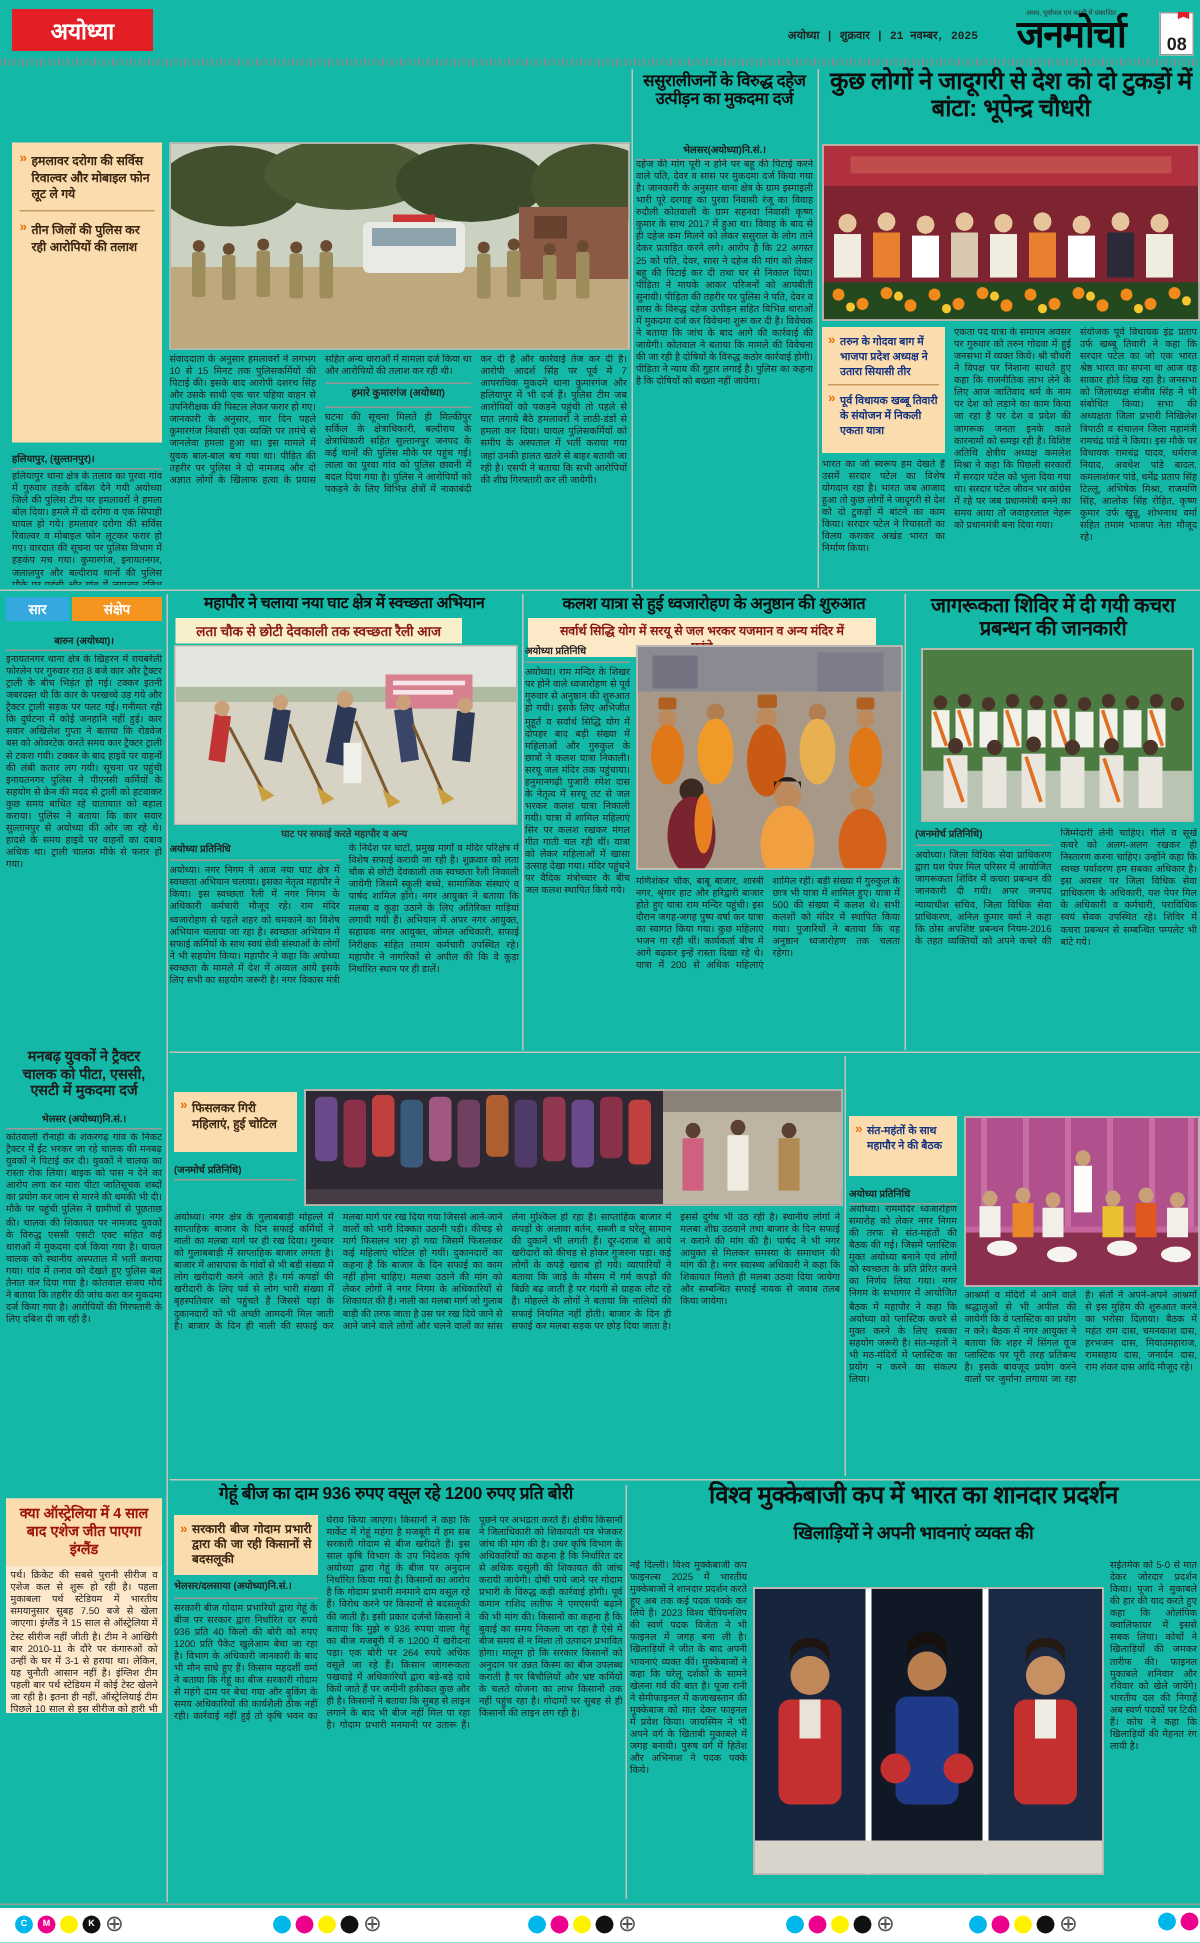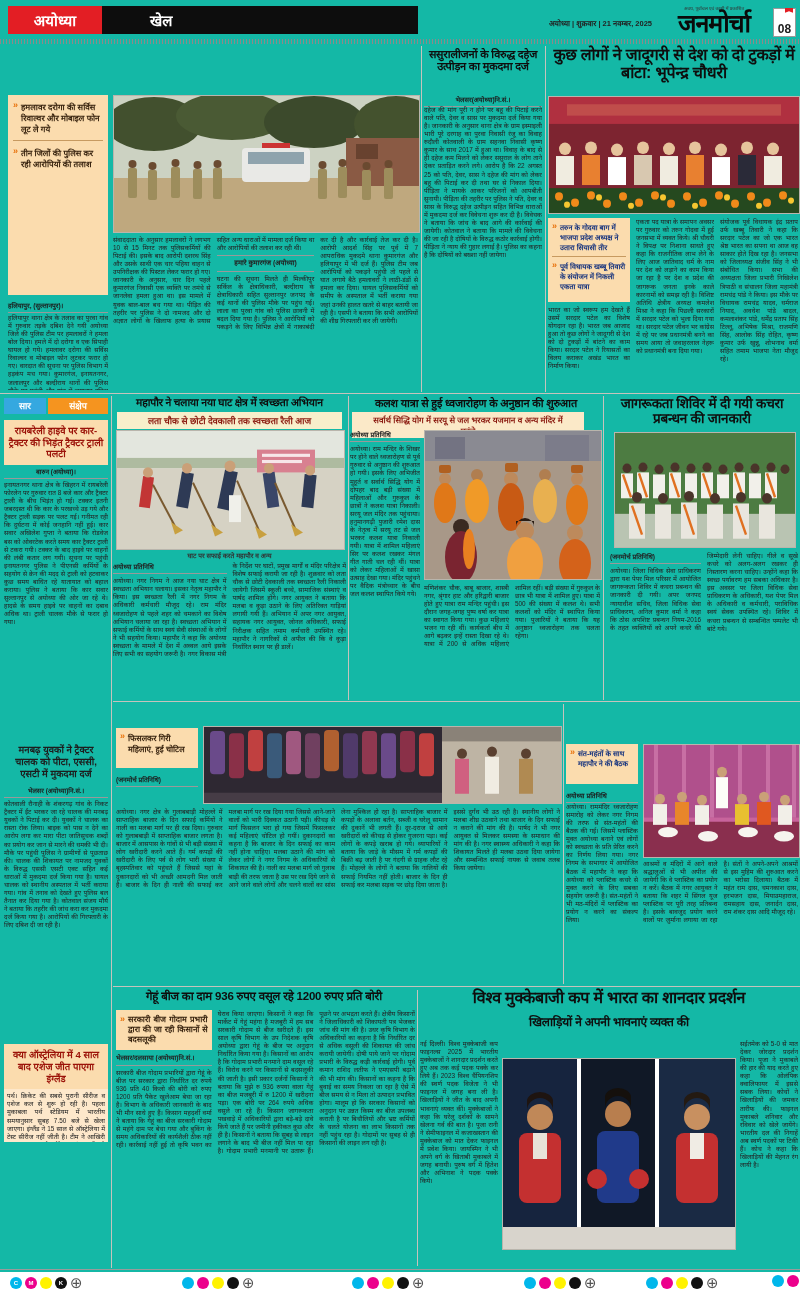--- a/index.html
+++ b/index.html
@@ -52,24 +52,21 @@
   .target{font-size:15px;color:#555;line-height:1;}
 </style>
 </head>
 <body>
 
 <div class="page">
 
   <div class="abs mast-red" style="left:8px;top:6px;width:94px;height:28px;">
     <span>अयोध्या</span>
   </div>
-  <div class="abs mast-black" style="left:102px;top:6px;width:316px;height:28px;">
-    <span>खेल</span>
-  </div>
-  <div class="abs mast-date" style="left:490px;top:18px;width:162px;">अयोध्या | शुक्रवार | 21 नवम्बर, 2025</div>
+  <div class="abs mast-date" style="left:490px;top:18px;width:162px;font-family:Liberation Mono, monospace;">अयोध्या | शुक्रवार | 21 नवम्बर, 2025</div>
   <div class="abs tagline" style="left:658px;top:5px;width:112px;">अवध, पूर्वांचल एवं काशी में प्रकाशित</div>
   <div class="abs paper-name" style="left:656px;top:11px;width:116px;">जनमोर्चा</div>
   <div class="abs page-box" style="left:773px;top:8px;width:21px;height:27px;">
     <span class="flag"></span>
     <span>08</span>
   </div>
   <div class="dotrule" style="left:0;top:39px;width:800px;"></div>
 
 
   <div class="abs peach" style="left:8px;top:95px;width:100px;height:200px;padding:6px 5px;box-sizing:border-box;">
@@ -204,37 +201,36 @@
   <div class="abs body-txt" style="left:548px;top:306px;width:82px;height:84px;">भारत का जो स्वरूप हम देखते हैं उसमें सरदार पटेल का विशेष योगदान रहा है। भारत जब आजाद हुआ तो कुछ लोगों ने जादूगरी से देश को दो टुकड़ों में बांटने का काम किया। सरदार पटेल ने रियासतों का विलय कराकर अखंड भारत का निर्माण किया।</div>
   <div class="abs body-txt" style="left:636px;top:218px;width:78px;height:172px;">एकता पद यात्रा के समापन अवसर पर गुरुवार को तरुन गोदवा में हुई जनसभा में व्यक्त किये। श्री चौधरी ने विपक्ष पर निशाना साधते हुए कहा कि राजनीतिक लाभ लेने के लिए आज जातिवाद धर्म के नाम पर देश को लड़ाने का काम किया जा रहा है पर देश व प्रदेश की जागरूक जनता इनके काले कारनामों को समझ रही है। विशिष्ट अतिथि क्षेत्रीय अध्यक्ष कमलेश मिश्रा ने कहा कि पिछली सरकारों में सरदार पटेल को भुला दिया गया था। सरदार पटेल जीवन भर कांग्रेस में रहे पर जब प्रधानमंत्री बनने का समय आया तो जवाहरलाल नेहरू को प्रधानमंत्री बना दिया गया।</div>
   <div class="abs body-txt" style="left:720px;top:218px;width:78px;height:172px;">संयोजक पूर्व विधायक इंद्र प्रताप उर्फ खब्बू तिवारी ने कहा कि सरदार पटेल का जो एक भारत श्रेष्ठ भारत का सपना था आज वह साकार होते दिख रहा है। जनसभा को जिलाध्यक्ष संजीव सिंह ने भी संबोधित किया। सभा की अध्यक्षता जिला प्रभारी निखिलेश त्रिपाठी व संचालन जिला महामंत्री रामचंद्र पांडे ने किया। इस मौके पर विधायक रामचंद्र यादव, धर्मराज नियाद, अवधेश पांडे बादल, कमलाशंकर पांडे, धर्मेंद्र प्रताप सिंह टिल्लू, अभिषेक मिश्रा, राजमणि सिंह, आलोक सिंह रोहित, कृष्ण कुमार उर्फ खुन्नू, शोभनाथ वर्मा सहित तमाम भाजपा नेता मौजूद रहे।</div>
 
   <div class="abs" style="left:4px;top:398px;width:104px;height:744px;overflow:hidden;">
     <div class="tabs">
       <div class="tab-blue">सार</div>
       <div class="tab-orange">संक्षेप</div>
     </div>
     <div class="brief">
-      <div class="brief-title">रायबरेली हाइवे पर कार-ट्रैक्टर की भिड़ंत ट्रैक्टर ट्राली पलटी</div>
       <div class="brief-date">बारुन (अयोध्या)।</div>
       <div class="body-txt bbody" style="height:252px;">इनायतनगर थाना क्षेत्र के खिहरन में रायबरेली फोरलेन पर गुरुवार रात 8 बजे कार और ट्रैक्टर ट्राली के बीच भिड़ंत हो गई। टक्कर इतनी जबरदस्त थी कि कार के परखच्चे उड़ गये और ट्रैक्टर ट्राली सड़क पर पलट गई। गनीमत रही कि दुर्घटना में कोई जनहानि नहीं हुई। कार सवार अखिलेश गुप्ता ने बताया कि रोडवेज बस को ओवरटेक करते समय कार ट्रैक्टर ट्राली से टकरा गयी। टक्कर के बाद हाइवे पर वाहनों की लंबी कतार लग गयी। सूचना पर पहुंची इनायतनगर पुलिस ने पीएनसी कर्मियों के सहयोग से क्रेन की मदद से ट्राली को हटवाकर कुछ समय बाधित रहे यातायात को बहाल कराया। पुलिस ने बताया कि कार सवार सुल्तानपुर से अयोध्या की ओर जा रहे थे। हादसे के समय हाइवे पर वाहनों का दबाव अधिक था। ट्राली चालक मौके से फरार हो गया।</div>
     </div>
     <div class="brief">
       <div class="brief-title plain">मनबढ़ युवकों ने ट्रैक्टर चालक को पीटा, एससी, एसटी में मुकदमा दर्ज</div>
       <div class="brief-date">भेलसर (अयोध्या)नि.सं.।</div>
       <div class="body-txt bbody" style="height:238px;">कोतवाली रौनाही के शंकरगढ़ गांव के निकट ट्रैक्टर में ईंट भरकर जा रहे चालक की मनबढ़ युवकों ने पिटाई कर दी। युवकों ने चालक का रास्ता रोक लिया। बाइक को पास न देने का आरोप लगा कर मारा पीटा जातिसूचक शब्दों का प्रयोग कर जान से मारने की धमकी भी दी। मौके पर पहुंची पुलिस ने ग्रामीणों से पूछताछ की। चालक की शिकायत पर नामजद युवकों के विरुद्ध एससी एसटी एक्ट सहित कई धाराओं में मुकदमा दर्ज किया गया है। घायल चालक को स्थानीय अस्पताल में भर्ती कराया गया। गांव में तनाव को देखते हुए पुलिस बल तैनात कर दिया गया है। कोतवाल संजय मौर्य ने बताया कि तहरीर की जांच करा कर मुकदमा दर्ज किया गया है। आरोपियों की गिरफ्तारी के लिए दबिश दी जा रही है।</div>
     </div>
     <div class="brief" style="background:#fde8cb;padding-bottom:4px;">
       <div class="brief-title" style="background:#fbdcae;">क्या ऑस्ट्रेलिया में 4 साल बाद एशेज जीत पाएगा इंग्लैंड</div>
       <div class="body-txt bbody" style="height:212px;padding:3px 3px 0;">पर्थ। क्रिकेट की सबसे पुरानी सीरीज व एशेज कल से शुरू हो रही है। पहला मुकाबला पर्थ स्टेडियम में भारतीय समयानुसार सुबह 7.50 बजे से खेला जाएगा। इंग्लैंड ने 15 साल से ऑस्ट्रेलिया में टेस्ट सीरीज नहीं जीती है। टीम ने आखिरी बार 2010-11 के दौरे पर कंगारुओं को उन्हीं के घर में 3-1 से हराया था। लेकिन, यह चुनौती आसान नहीं है। इंग्लिश टीम पहली बार पर्थ स्टेडियम में कोई टेस्ट खेलने जा रही है। इतना ही नहीं, ऑस्ट्रेलियाई टीम पिछले 10 साल से इस सीरीज को हारी भी नहीं है। टीम को आखिरी हार 2015 में इंग्लैंड दौरे पर मिली थी। तब इंग्लिश टीम ने 3-2 से सीरीज अपने नाम की थी।</div>
     </div>
   </div>
 
   <div class="abs hl" style="left:113px;top:397px;width:233px;font-size:10.5px;">महापौर ने चलाया नया घाट क्षेत्र में स्वच्छता अभियान</div>
-  <div class="abs subbar" style="left:117px;top:412px;width:225px;font-size:9px;padding:2px 0;">लता चौक से छोटी देवकाली तक स्वच्छता रैली आज</div>
+  <div class="abs subbar" style="left:117px;top:412px;width:191px;font-size:9px;padding:2px 0;">लता चौक से छोटी देवकाली तक स्वच्छता रैली आज</div>
   <div class="abs photo" style="left:116px;top:430px;width:227px;height:118px;">
     <svg viewBox="0 0 227 114" preserveAspectRatio="none">
       <rect width="227" height="114" fill="#e3e6de"></rect>
       <rect y="26" width="227" height="10" fill="#aebba0"></rect>
       <rect y="36" width="227" height="78" fill="#d6d2c4"></rect>
       <rect x="140" y="18" width="58" height="22" fill="#d88090"></rect>
       <rect x="145" y="22" width="48" height="3" fill="#fff" opacity="0.8"></rect>
       <rect x="145" y="28" width="40" height="3" fill="#fff" opacity="0.8"></rect>
       <g>
         <rect x="24" y="44" width="11" height="30" fill="#c23535" transform="rotate(8 29 59)"></rect>

